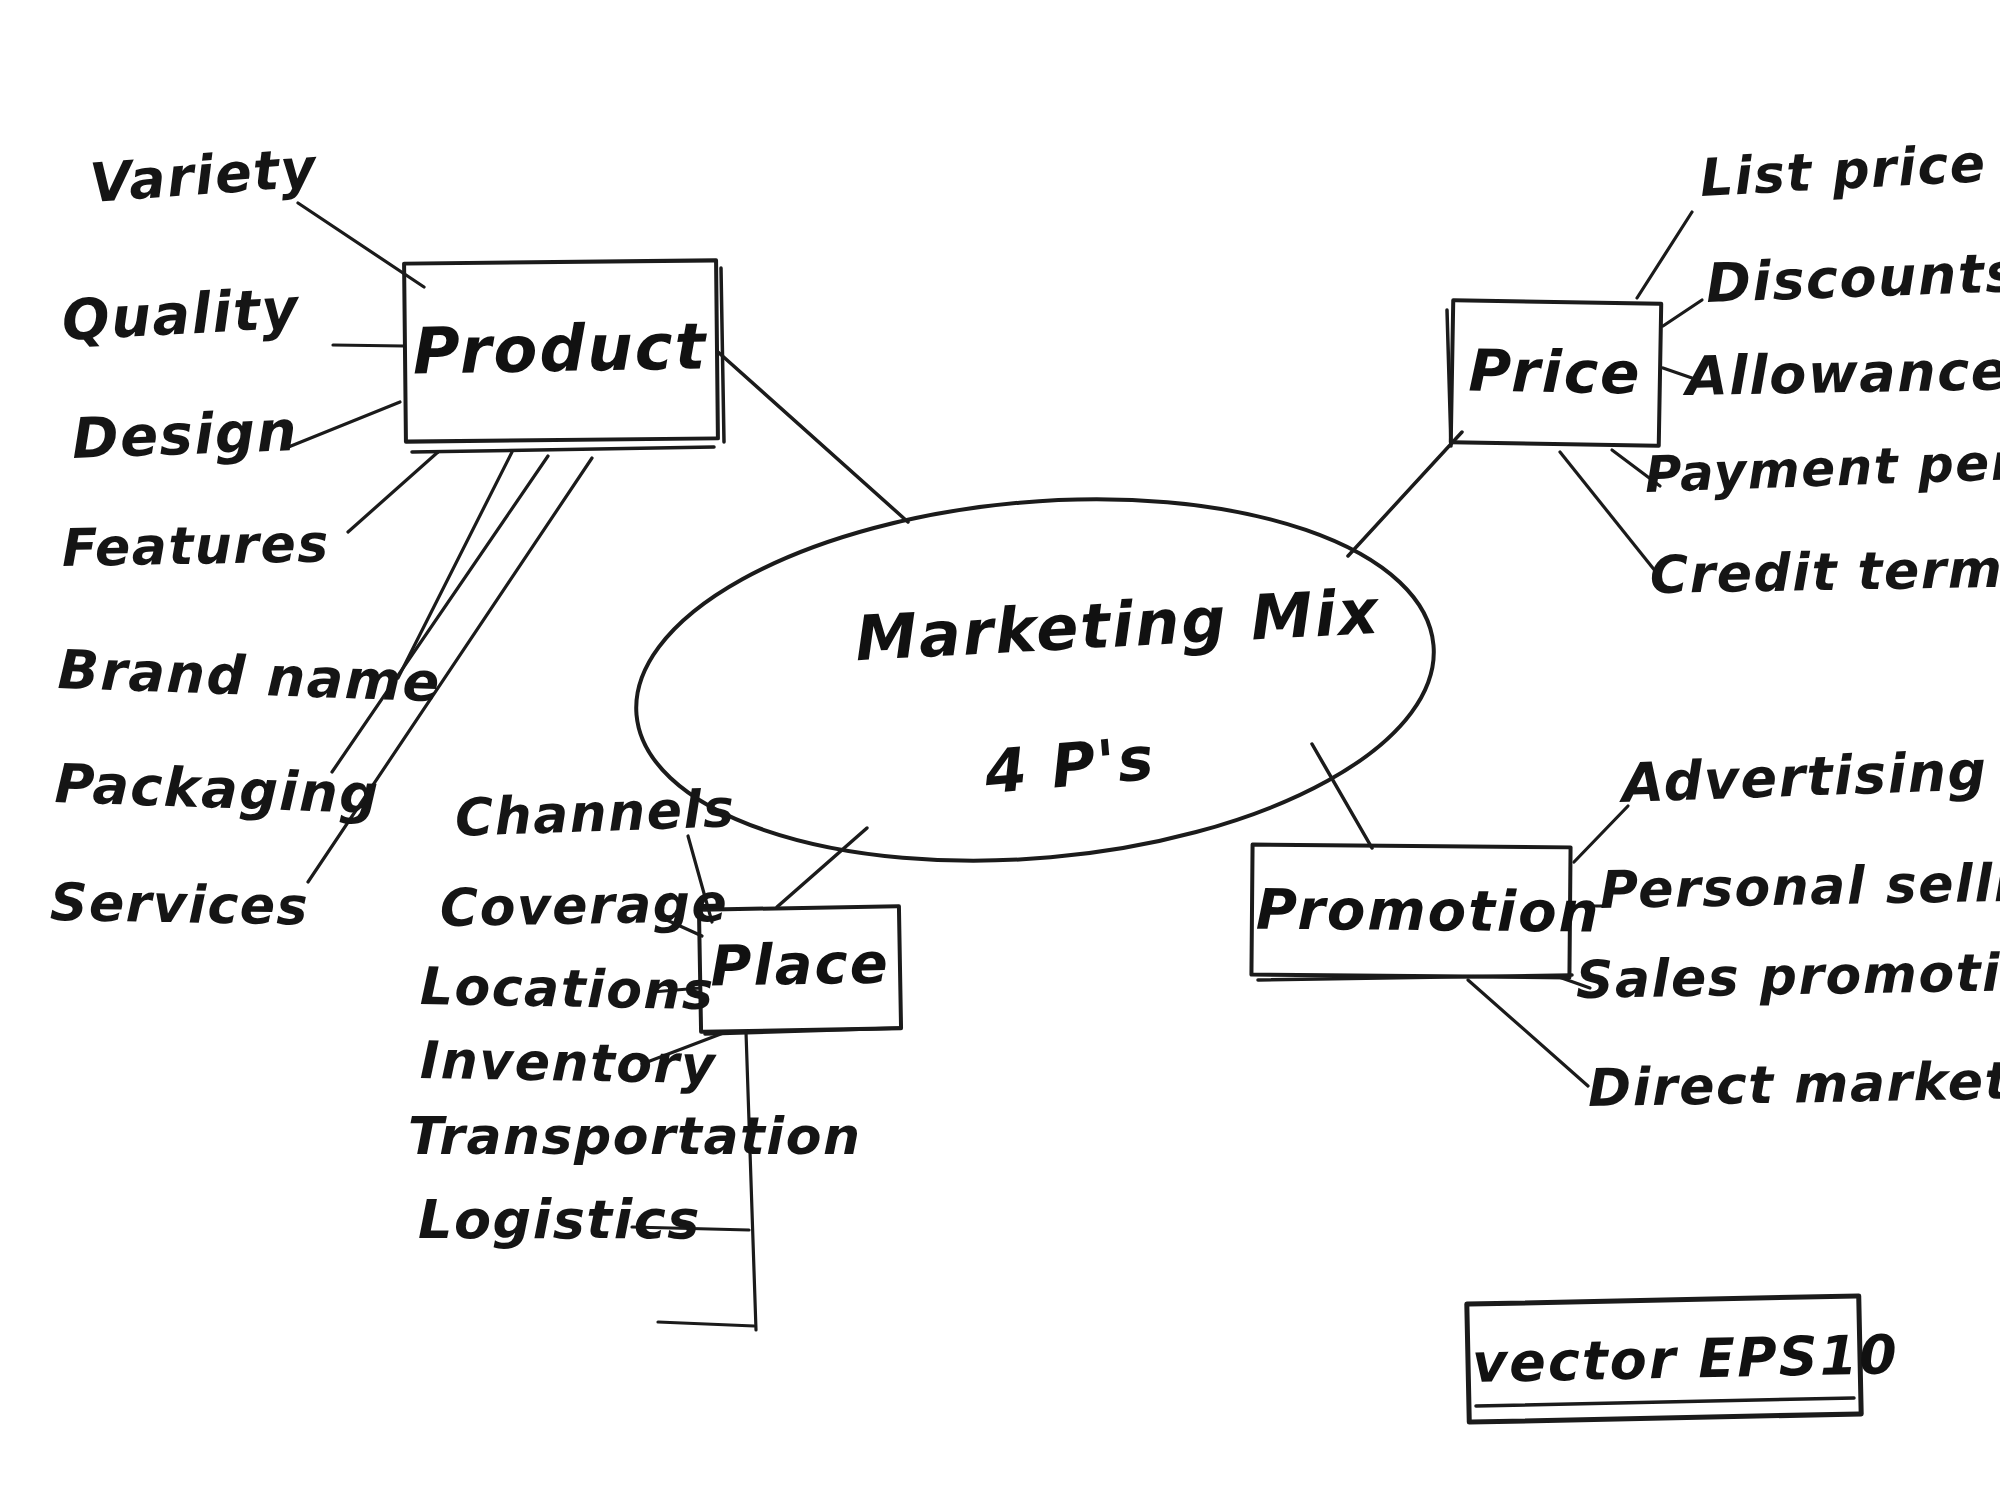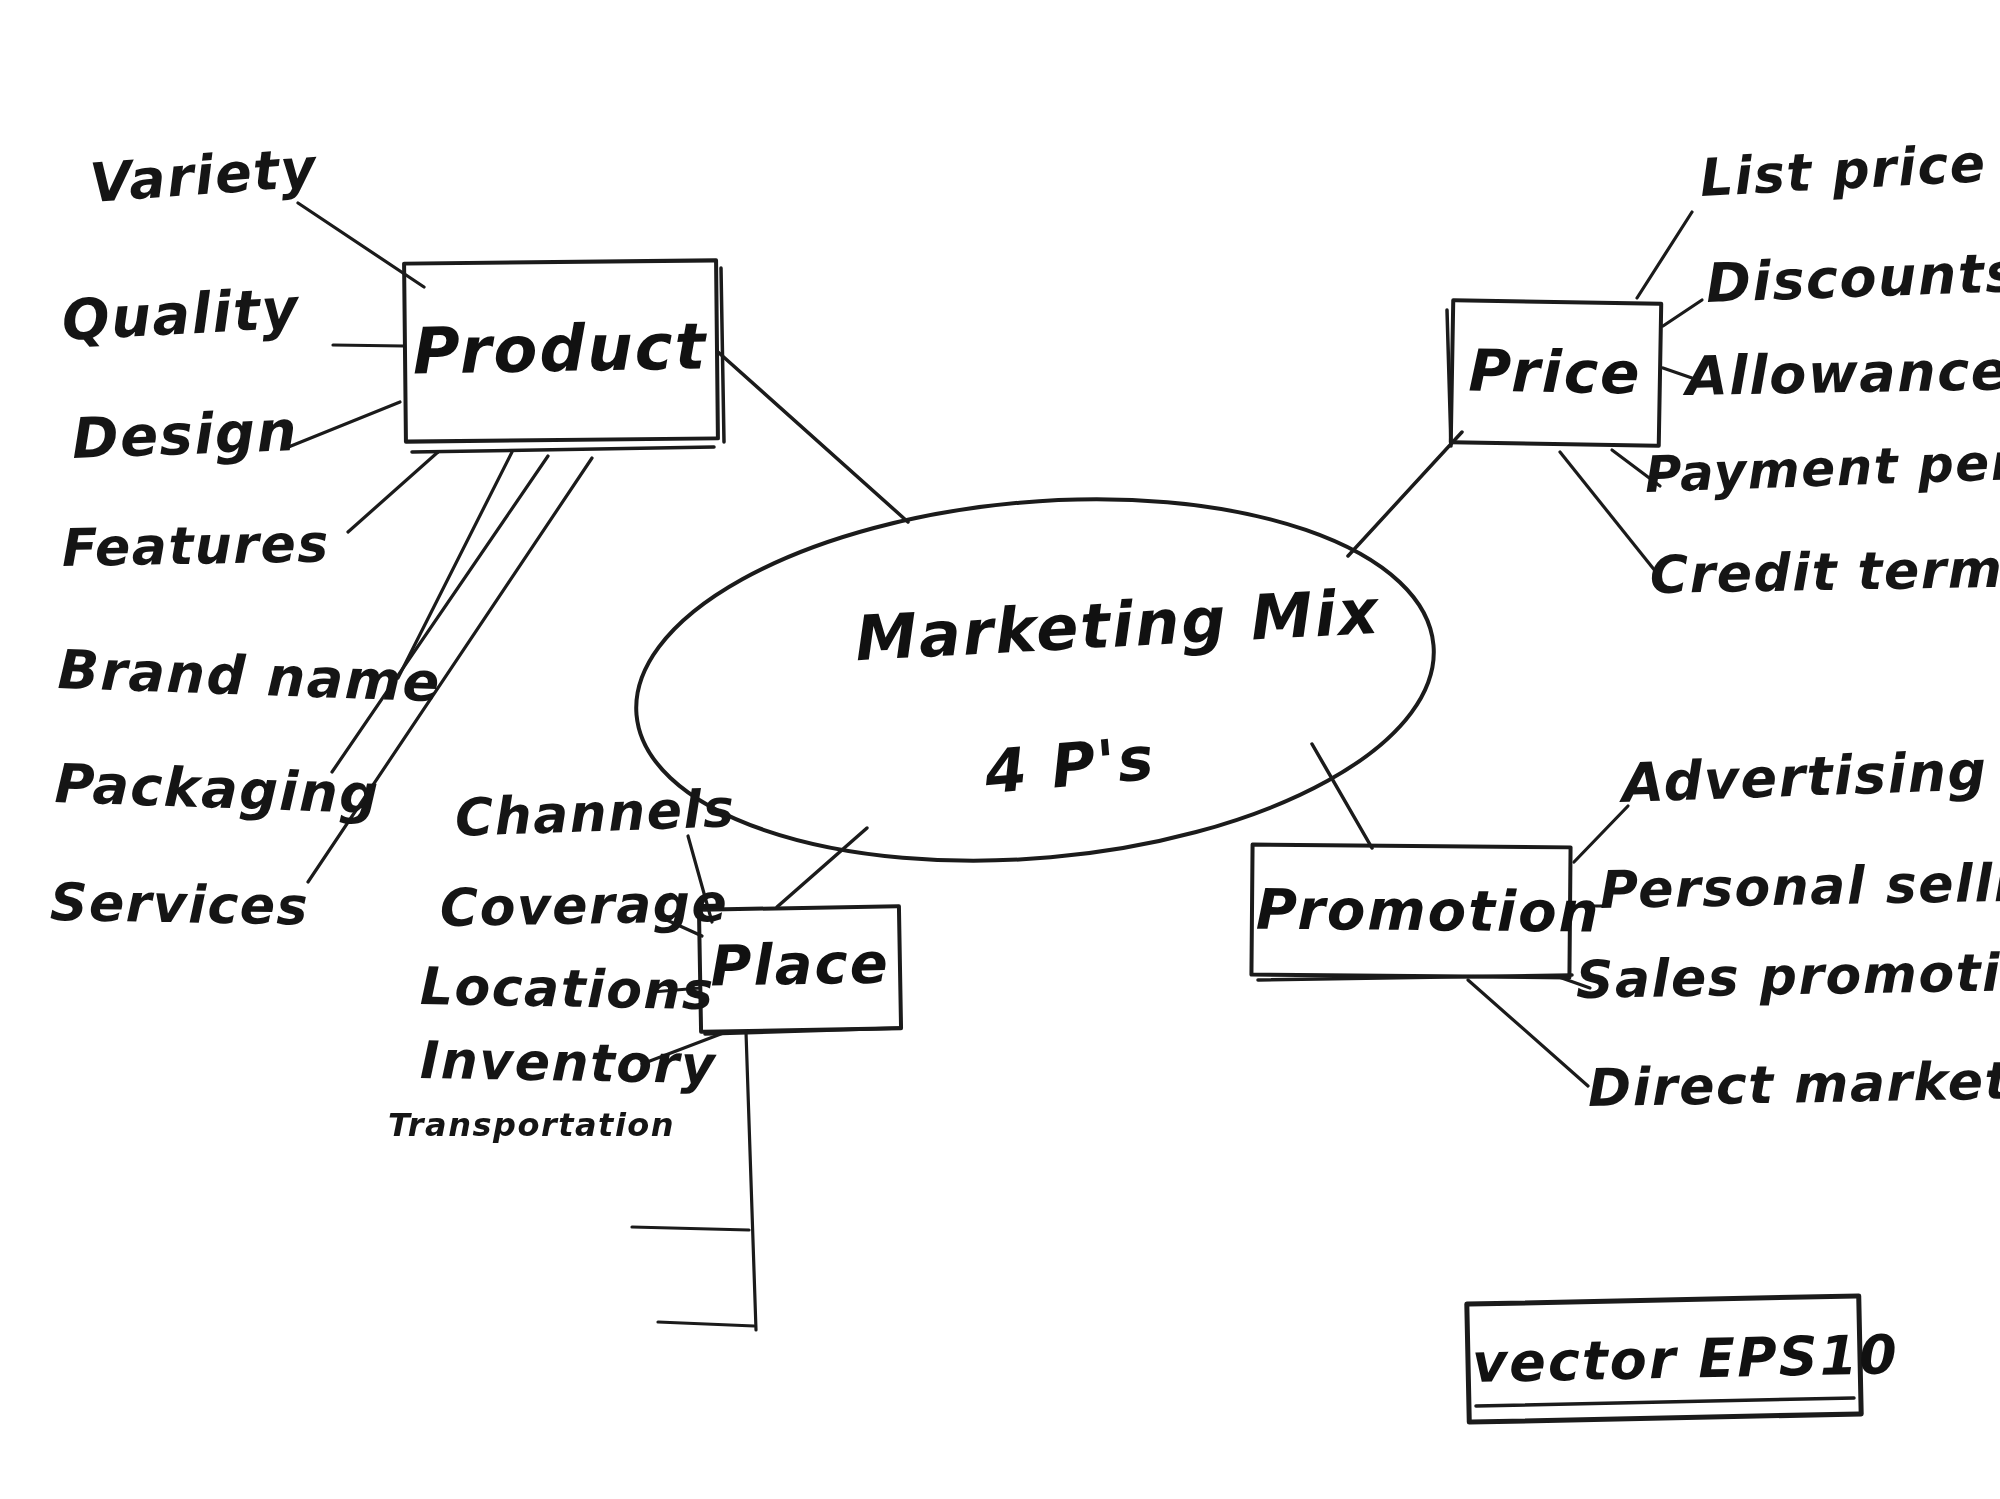--- a/index.html
+++ b/index.html
@@ -117,21 +117,22 @@
   <div class="hw" style="left:1700px; top:148px; font-size:52px; transform:rotate(-3deg);">List price</div>
   <div class="hw" style="left:1706px; top:252px; font-size:54px; transform:rotate(-2deg);">Discounts</div>
   <div class="hw" style="left:1686px; top:345px; font-size:54px; transform:rotate(-1deg);">Allowances</div>
   <div class="hw" style="left:1645px; top:446px; font-size:50px; transform:rotate(-2deg);">Payment period</div>
   <div class="hw" style="left:1650px; top:545px; font-size:52px; transform:rotate(-1deg);">Credit terms</div>
 
   <div class="hw" style="left:455px; top:788px; font-size:52px; transform:rotate(-2deg);">Channels</div>
   <div class="hw" style="left:440px; top:878px; font-size:52px; transform:rotate(-1deg);">Coverage</div>
   <div class="hw" style="left:420px; top:956px; font-size:52px; transform:rotate(1deg);">Locations</div>
   <div class="hw" style="left:420px; top:1030px; font-size:52px; transform:rotate(1deg);">Inventory</div>
-  <div class="hw" style="left:388px; top:1106px; font-size:32px; transform:rotate(0deg);">Transportation</div>
+  <div class="hw" style="left:408px; top:1106px; font-size:52px; transform:rotate(0deg);">Transportation</div>
+  <div class="hw" style="left:418px; top:1188px; font-size:54px; transform:rotate(0deg);">Logistics</div>
 
   <div class="hw" style="left:1622px; top:752px; font-size:54px; transform:rotate(-2deg);">Advertising</div>
   <div class="hw" style="left:1600px; top:860px; font-size:52px; transform:rotate(-1deg);">Personal selling</div>
   <div class="hw" style="left:1576px; top:950px; font-size:52px; transform:rotate(-1deg);">Sales promotions</div>
   <div class="hw" style="left:1588px; top:1058px; font-size:52px; transform:rotate(-1deg);">Direct marketing</div>
 
   <div class="box-label" style="left:1472px; top:1328px; width:384px; font-size:54px; transform:rotate(-1.2deg);">vector EPS10</div>
 
 </div>
 

